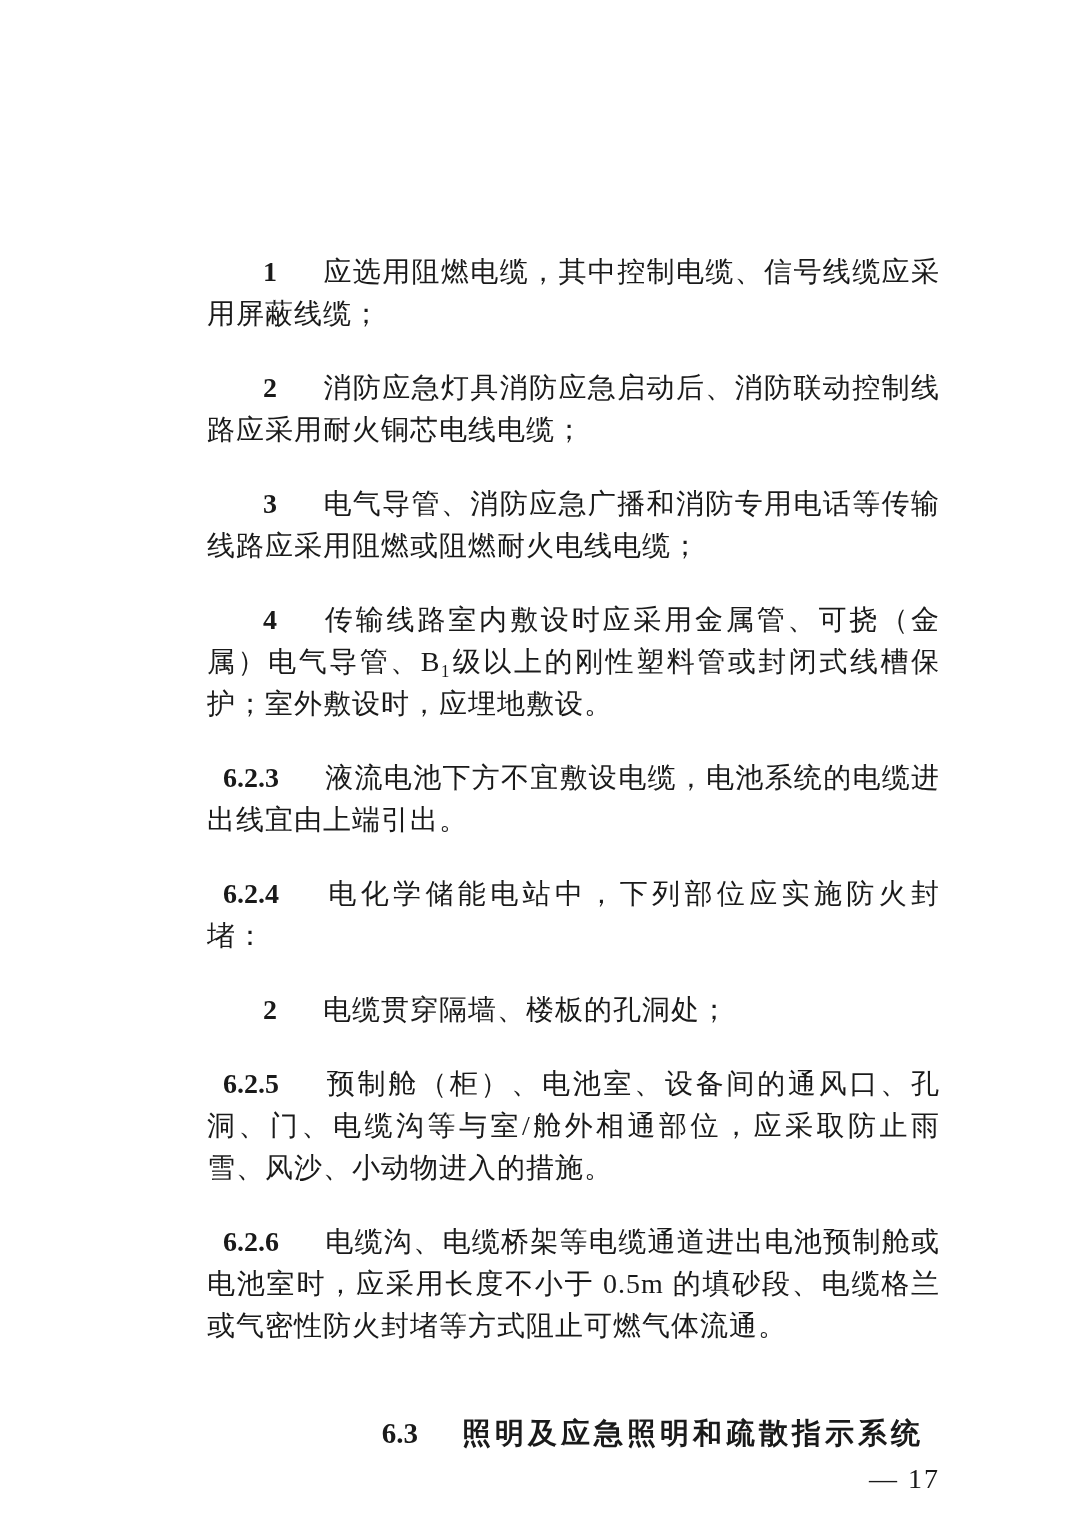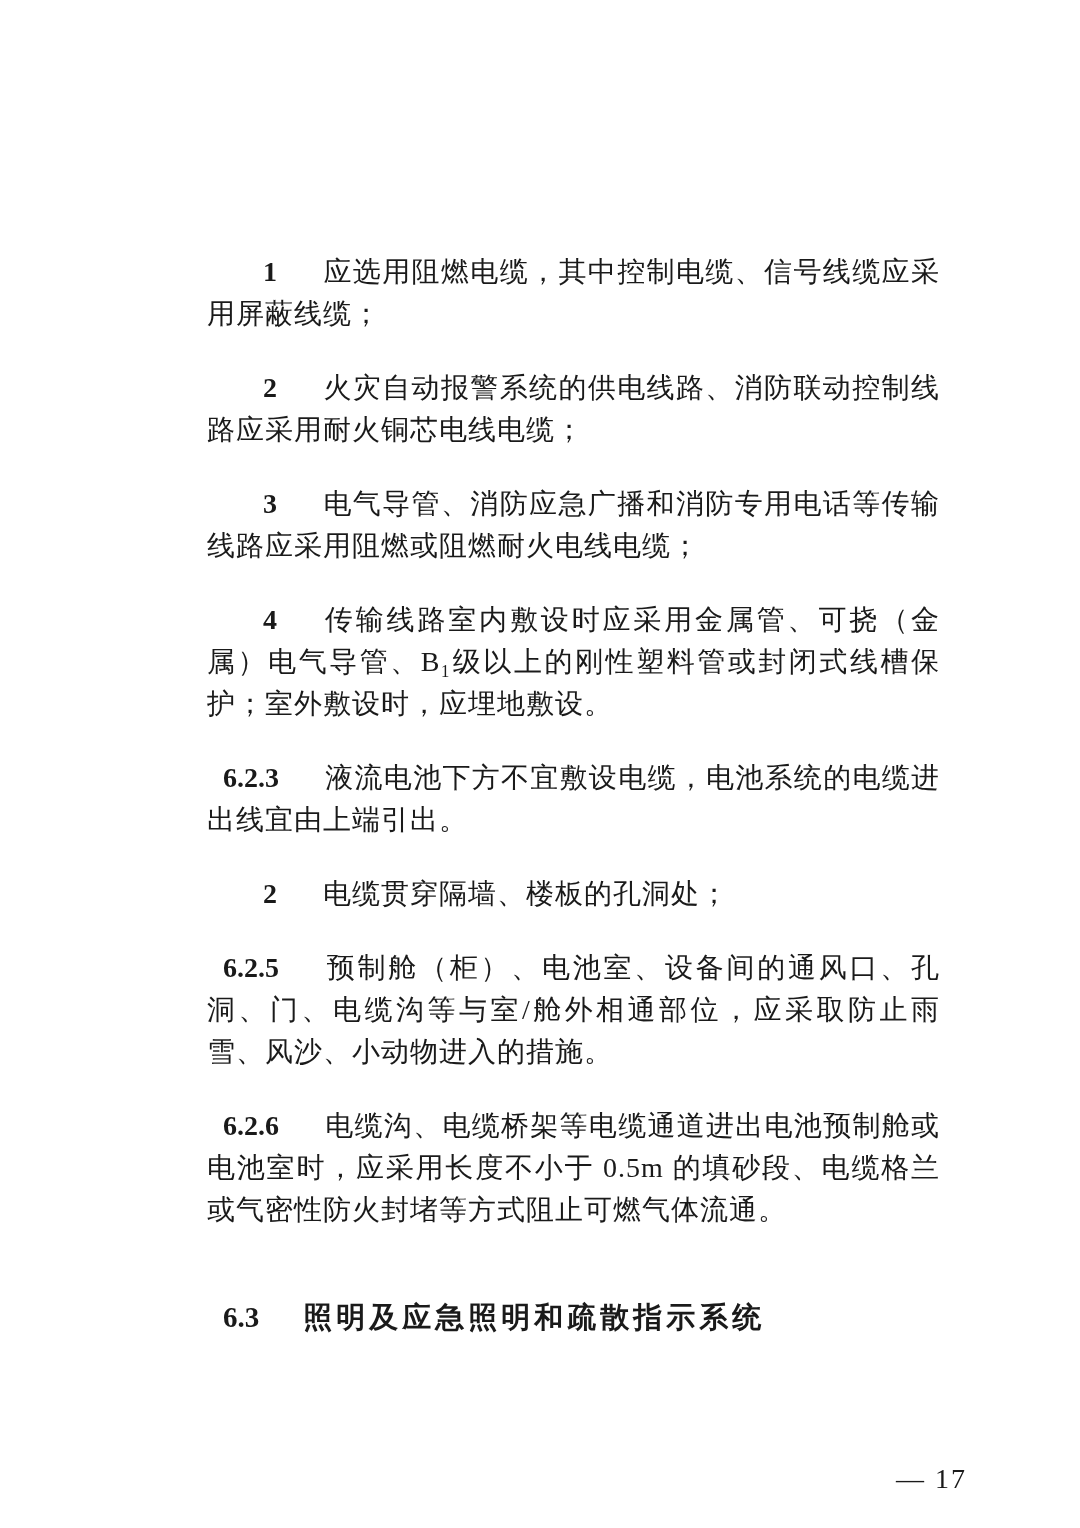--- a/index.html
+++ b/index.html
@@ -41,60 +41,61 @@
     font-weight: bold;
     letter-spacing: 0;
     margin-right: 14px;
   }
 
   .section-heading {
     margin-top: 33px;
     margin-bottom: 5px;
     font-size: 29px;
     line-height: 42px;
-    text-align: left;
+    text-align: right;
     font-weight: normal;
   }
 
   .section-heading .num {
     font-weight: bold;
     margin-right: 12px;
   }
 
   .section-heading .heading-title {
     font-weight: 600;
     letter-spacing: 4px;
   }
 
   .footer {
     position: absolute;
     top: 1415px;
-    right: 129px;
+    right: 156px;
     font-size: 28px;
     line-height: 32px;
     letter-spacing: 2px;
     color: #1a1a1a;
   }
 </style>
 </head>
 <body>
 
 <div class="page">
   <main class="content">
 
     <p class="para indent"><span class="num">1</span><span>应选用阻燃电缆，其中控制电缆、信号线缆应采用屏蔽线缆；</span></p>
 
-    <p class="para indent"><span class="num">2</span><span>火灾自动报警系统的供电线路、消防联动控制线路应采用耐火铜芯电线电缆；</span></p>
+    <p class="para indent"><span class="num">2</span><span>消防应急灯具消防应急启动后、消防联动控制线路应采用耐火铜芯电线电缆；</span></p>
 
     <p class="para indent"><span class="num">3</span><span>电气导管、消防应急广播和消防专用电话等传输线路应采用阻燃或阻燃耐火电线电缆；</span></p>
 
     <p class="para indent"><span class="num">4</span><span>传输线路室内敷设时应采用金属管、可挠（金属）电气导管、B₁级以上的刚性塑料管或封闭式线槽保护；室外敷设时，应埋地敷设。</span></p>
 
     <p class="para"><span class="num">6.2.3</span><span>液流电池下方不宜敷设电缆，电池系统的电缆进出线宜由上端引出。</span></p>
 
+    <p class="para"><span class="num">6.2.4</span><span>电化学储能电站中，下列部位应实施防火封堵：</span></p>
 
 
     <p class="para indent"><span class="num">2</span><span>电缆贯穿隔墙、楼板的孔洞处；</span></p>
 
 
     <p class="para"><span class="num">6.2.5</span><span>预制舱（柜）、电池室、设备间的通风口、孔洞、门、电缆沟等与室/舱外相通部位，应采取防止雨雪、风沙、小动物进入的措施。</span></p>
 
     <p class="para"><span class="num">6.2.6</span><span>电缆沟、电缆桥架等电缆通道进出电池预制舱或电池室时，应采用长度不小于 0.5m 的填砂段、电缆格兰或气密性防火封堵等方式阻止可燃气体流通。</span></p>
 
     <h2 class="section-heading"><span class="num">6.3</span><span class="heading-title">照明及应急照明和疏散指示系统</span></h2>

